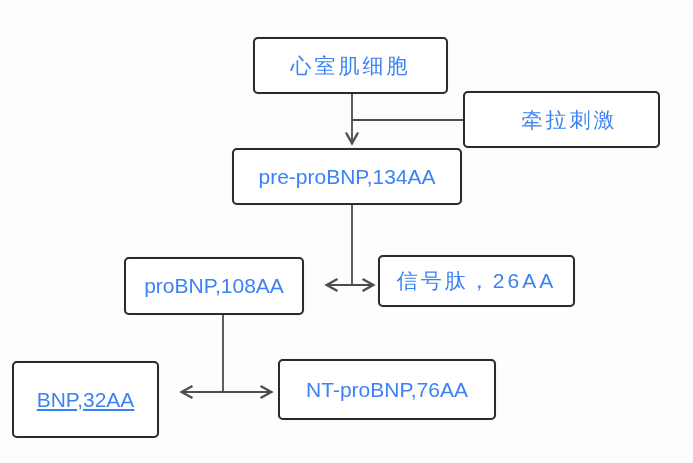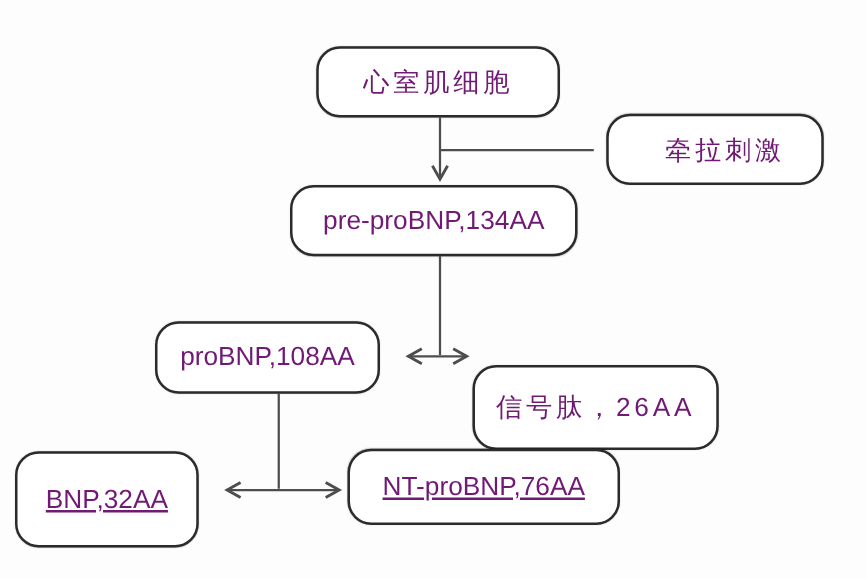--- a/index.html
+++ b/index.html
@@ -13,26 +13,26 @@
     height: 463px;
     background: #fdfdfd;
     font-family: "Liberation Sans", "DejaVu Sans", sans-serif;
     overflow: hidden;
   }
   .node {
     position: absolute;
     box-sizing: border-box;
     background: #ffffff;
     border: 2.5px solid #2b2b2b;
-    border-radius: 19px;
+    border-radius: 5px;
     display: flex;
     align-items: center;
     justify-content: center;
     font-size: 21px;
-    color: #701a75;
+    color: #3b82f6;
     white-space: nowrap;
     box-shadow: 0 0 1px rgba(0,0,0,0.25);
   }
   .node.cjk {
     letter-spacing: 3px;
   }
   .connector-layer {
     position: absolute;
     left: 0;
     top: 0;
@@ -61,25 +61,25 @@
 
     <line x1="328" y1="285" x2="372" y2="285" stroke="#4d4d4d" stroke-width="1.8" marker-start="url(#chevron)" marker-end="url(#chevron)"></line>
 
     <line x1="223" y1="315" x2="223" y2="391" stroke="#4d4d4d" stroke-width="1.8"></line>
 
     <line x1="183" y1="392" x2="270" y2="392" stroke="#4d4d4d" stroke-width="1.8" marker-start="url(#chevron)" marker-end="url(#chevron)"></line>
   </svg>
 
   <div class="node cjk" style="left:253px; top:37px; width:195px; height:57px;">心室肌细胞</div>
 
-  <div class="node cjk" style="left:485px; top:91px; width:174px; height:57px;padding-left:16px;">牵拉刺激</div>
+  <div class="node cjk" style="left:463px; top:91px; width:197px; height:57px;padding-left:16px;">牵拉刺激</div>
 
   <div class="node" style="left:232px; top:148px; width:230px; height:57px;text-align:right;">pre-proBNP,134AA</div>
 
   <div class="node" style="left:124px; top:257px; width:180px; height:58px;">proBNP,108AA</div>
 
-  <div class="node cjk" style="left:378px; top:255px; width:197px; height:68px;margin-top:37px;">信号肽，26AA</div>
+  <div class="node cjk" style="left:378px; top:255px; width:197px; height:52px;">信号肽，26AA</div>
 
   <div class="node" style="left:12px; top:361px; width:147px; height:77px;text-decoration:underline;">BNP,32AA</div>
 
-  <div class="node" style="left:278px; top:359px; width:218px; height:61px;text-decoration:underline;">NT-proBNP,76AA</div>
+  <div class="node" style="left:278px; top:359px; width:218px; height:61px;">NT-proBNP,76AA</div>
 
 </div>
 
 </body></html>

